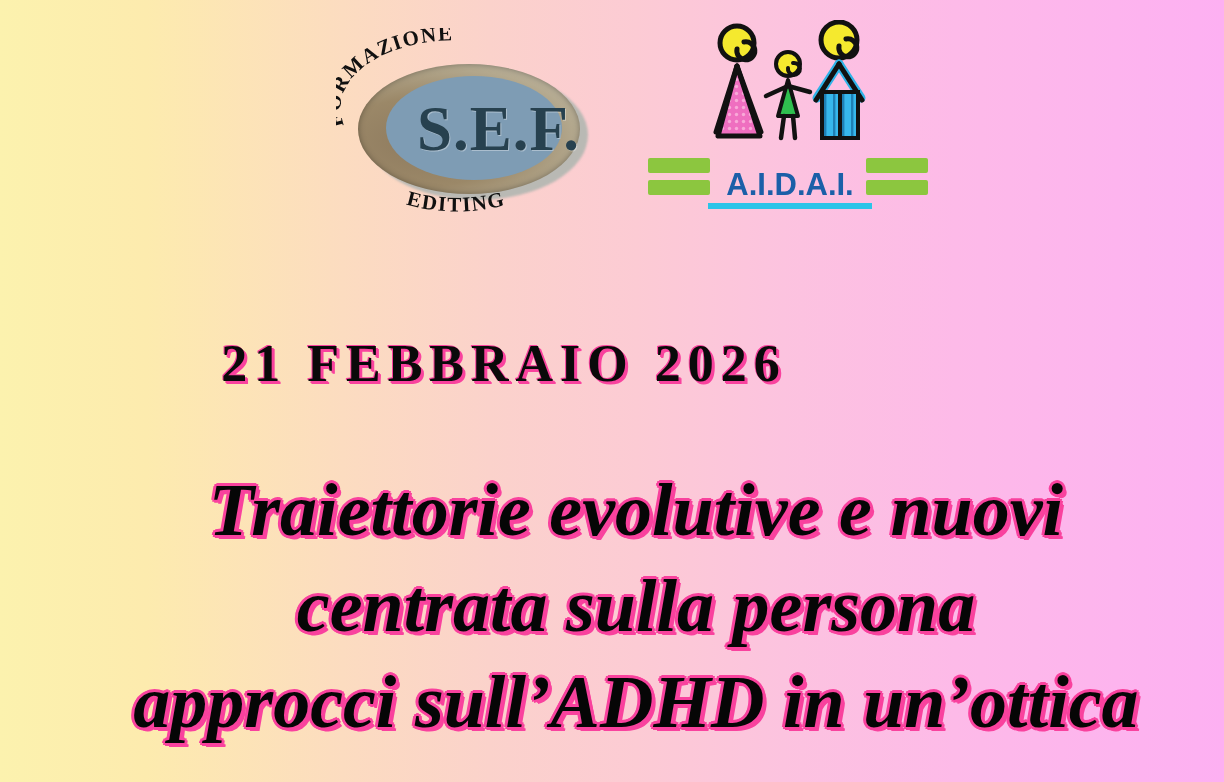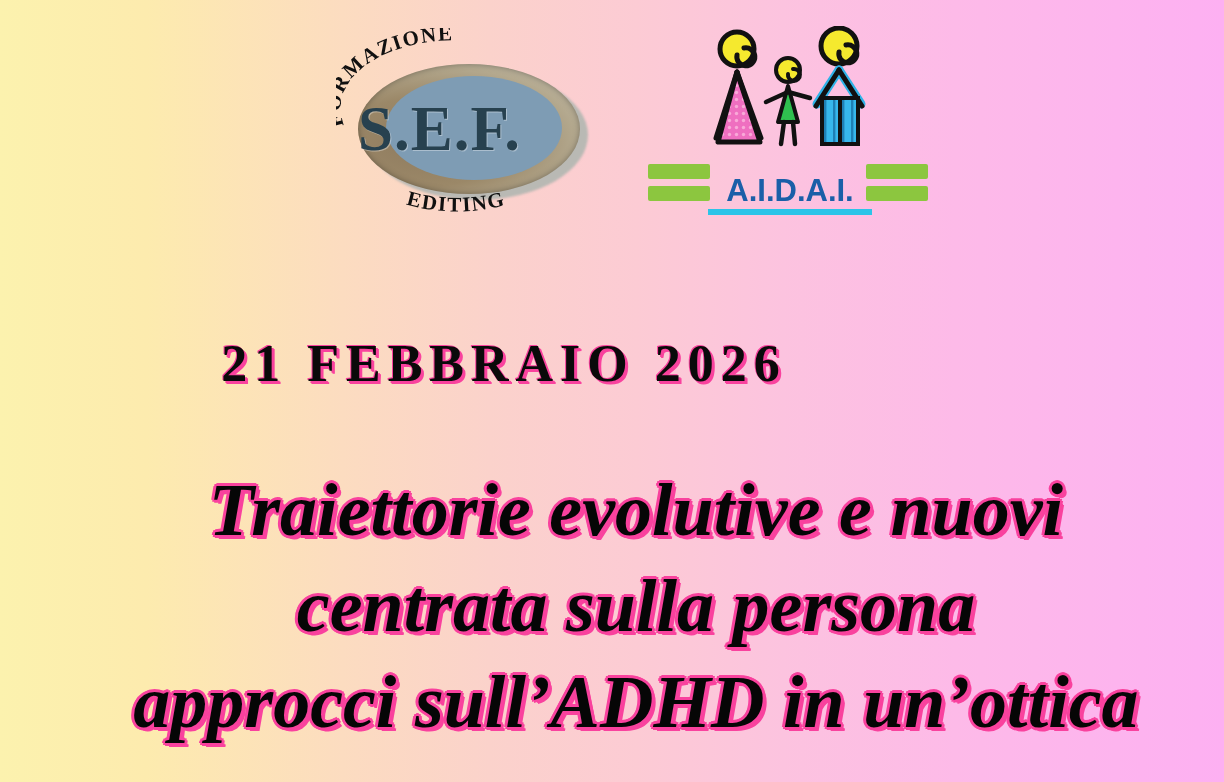--- a/index.html
+++ b/index.html
@@ -75,21 +75,21 @@
     border-radius: 50%;
     background: #7e9cb4;
   }
   .sef-letters {
     position: absolute;
     left: 22px;
     top: 58px;
     width: 222px;
     height: 86px;
     line-height: 86px;
-    text-align: left;
+    text-align: right;
     font-family: "Liberation Serif", serif;
     font-weight: bold;
     font-size: 63px;
     letter-spacing: 1px;
     color: #27414f;
     text-shadow: 1px 1px 0 rgba(255,255,255,0.35);
   }
   .arc-text {
     position: absolute;
     left: 0;
@@ -103,21 +103,21 @@
     font-weight: bold;
     font-size: 21px;
     letter-spacing: 1.5px;
     fill: #101010;
   }
 
   
   .aidai-logo {
     position: absolute;
     left: 640px;
-    top: 26px;
+    top: 20px;
     width: 290px;
     height: 205px;
   }
   .aidai-figures {
     position: absolute;
     left: 58px;
     top: 0;
     width: 180px;
     height: 130px;
   }

